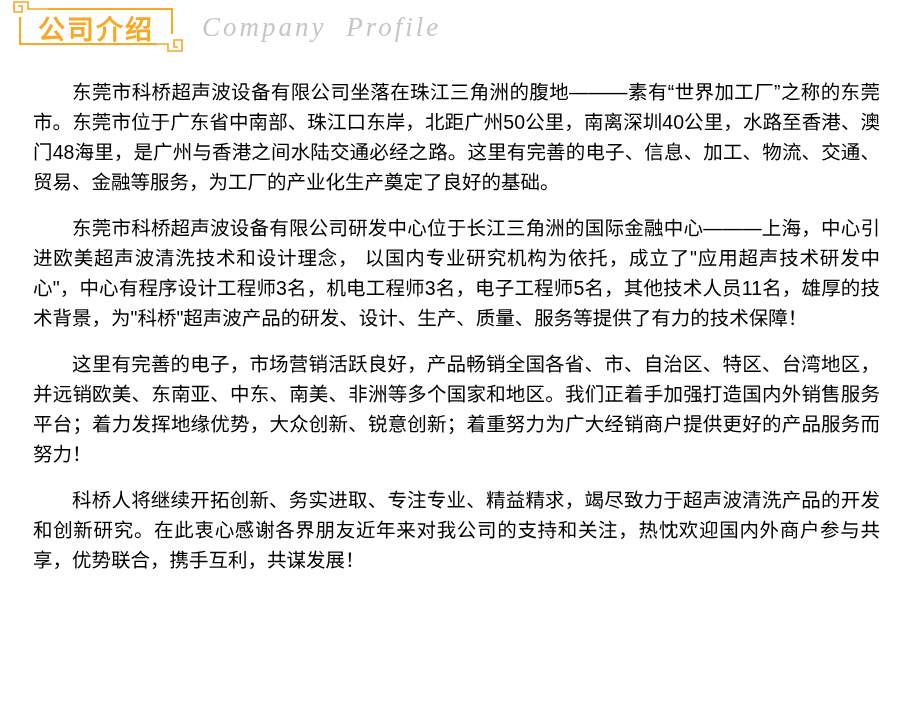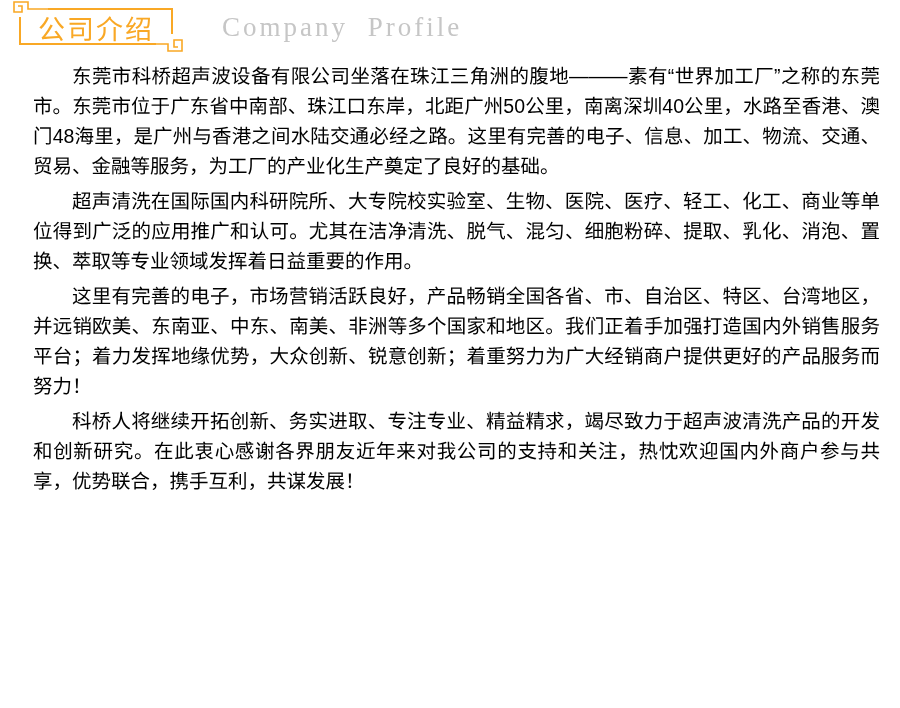--- a/index.html
+++ b/index.html
@@ -26,45 +26,47 @@
     color: var(--accent, #f9a825);
     flex: 0 0 auto;
   }
   .title-frame svg { position: absolute; left: 0; top: 0; }
   .title-cn {
     position: absolute;
     left: 16px; top: 10px;
     width: 148px; height: 34px;
     display: flex; align-items: center; justify-content: center;
     font-size: 27px;
-    font-weight: normal;
+    font-weight: bold;
     letter-spacing: 2px;
     color: var(--accent, #f9a825);
     white-space: nowrap;
   }
   .title-en {
-    margin-left: 34px;
+    margin-left: 14px;
     font-family: "Liberation Serif", serif;
+    font-style: italic;
     font-size: 27px;
     letter-spacing: 3px;
     word-spacing: 10px;
     color: var(--subtitle, #c6c6c6);
     white-space: nowrap;
   }
   
   .content {
     padding: 7px 20px 0 33px;
     color: #000000;
     font-size: 19.5px;
     line-height: 30px;
     text-align: justify;
   }
   .content p {
     text-indent: 2em;
     margin-bottom: 5px;
+    margin-top: 16px;
   }
 </style>
 </head>
 <body>
 
 <div class="page">
 
   <div class="header">
     <div class="title-frame">
       <svg width="182" height="54" viewBox="0 0 182 54" fill="none" stroke="currentColor" aria-hidden="true">
@@ -76,18 +78,18 @@
 
         <path d="M150 44 H162 V51 H176 V40 H168 V47 H172" stroke-width="1.6"></path>
       </svg>
       <span class="title-cn">公司介绍</span>
     </div>
     <span class="title-en">Company Profile</span>
   </div>
 
   <div class="content">
     <p>东莞市科桥超声波设备有限公司坐落在珠江三角洲的腹地———素有“世界加工厂”之称的东莞市。东莞市位于广东省中南部、珠江口东岸，北距广州50公里，南离深圳40公里，水路至香港、澳门48海里，是广州与香港之间水陆交通必经之路。这里有完善的电子、信息、加工、物流、交通、贸易、金融等服务，为工厂的产业化生产奠定了良好的基础。</p>
-    <p>超声清洗在国际国内科研院所、大专院校实验室、生物、医院、医疗、轻工、化工、商业等单位得到广泛的应用推广和认可。尤其在洁净清洗、脱气、混匀、细胞粉碎、提取、乳化、消泡、置换、萃取等专业领域发挥着日益重要的作用。</p>
+    <p>东莞市科桥超声波设备有限公司研发中心位于长江三角洲的国际金融中心———上海，中心引进欧美超声波清洗技术和设计理念， 以国内专业研究机构为依托，成立了"应用超声技术研发中心"，中心有程序设计工程师3名，机电工程师3名，电子工程师5名，其他技术人员11名，雄厚的技术背景，为"科桥"超声波产品的研发、设计、生产、质量、服务等提供了有力的技术保障！</p>
     <p>这里有完善的电子，市场营销活跃良好，产品畅销全国各省、市、自治区、特区、台湾地区，并远销欧美、东南亚、中东、南美、非洲等多个国家和地区。我们正着手加强打造国内外销售服务平台；着力发挥地缘优势，大众创新、锐意创新；着重努力为广大经销商户提供更好的产品服务而努力！</p>
     <p>科桥人将继续开拓创新、务实进取、专注专业、精益精求，竭尽致力于超声波清洗产品的开发和创新研究。在此衷心感谢各界朋友近年来对我公司的支持和关注，热忱欢迎国内外商户参与共享，优势联合，携手互利，共谋发展！</p>
   </div>
 
 </div>
 
 </body></html>

